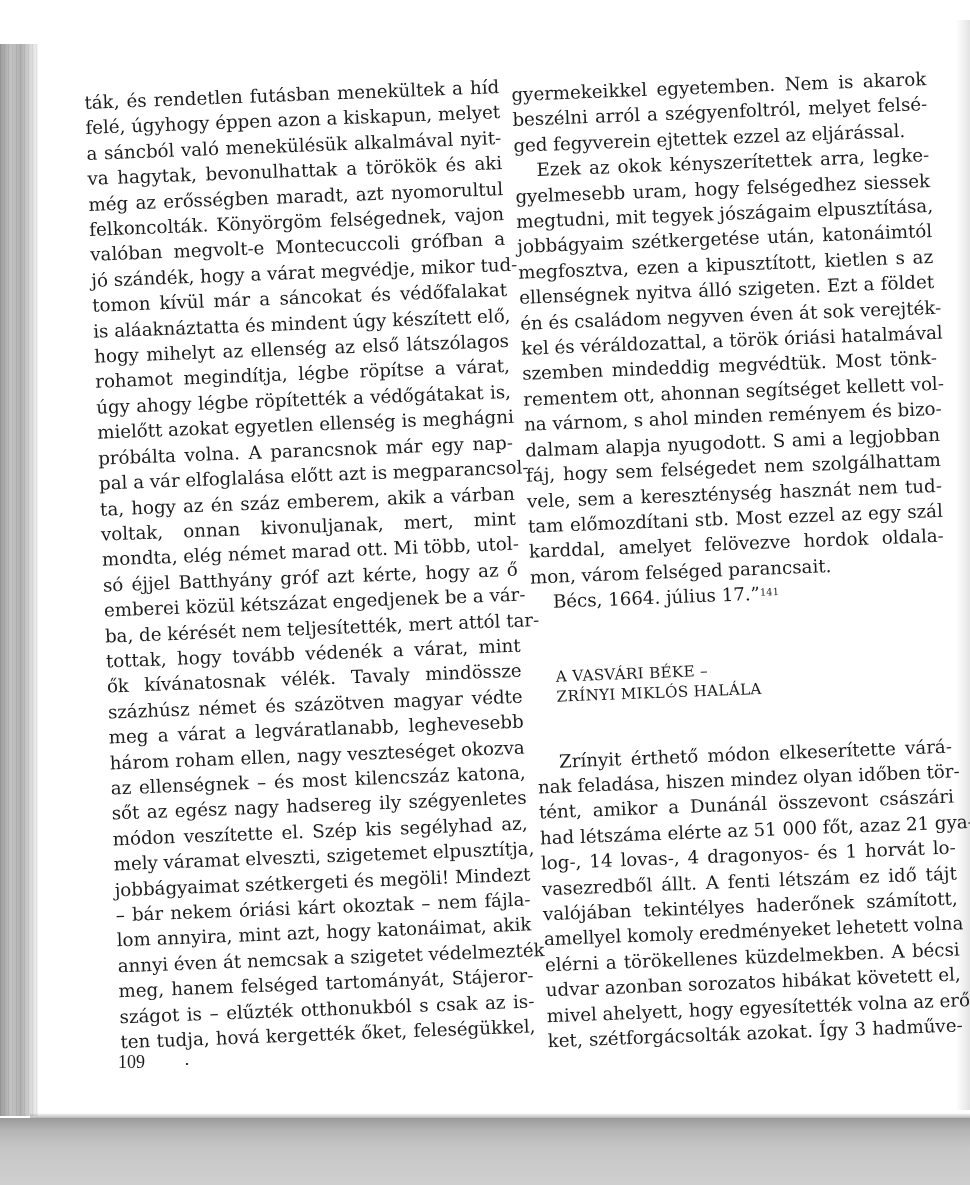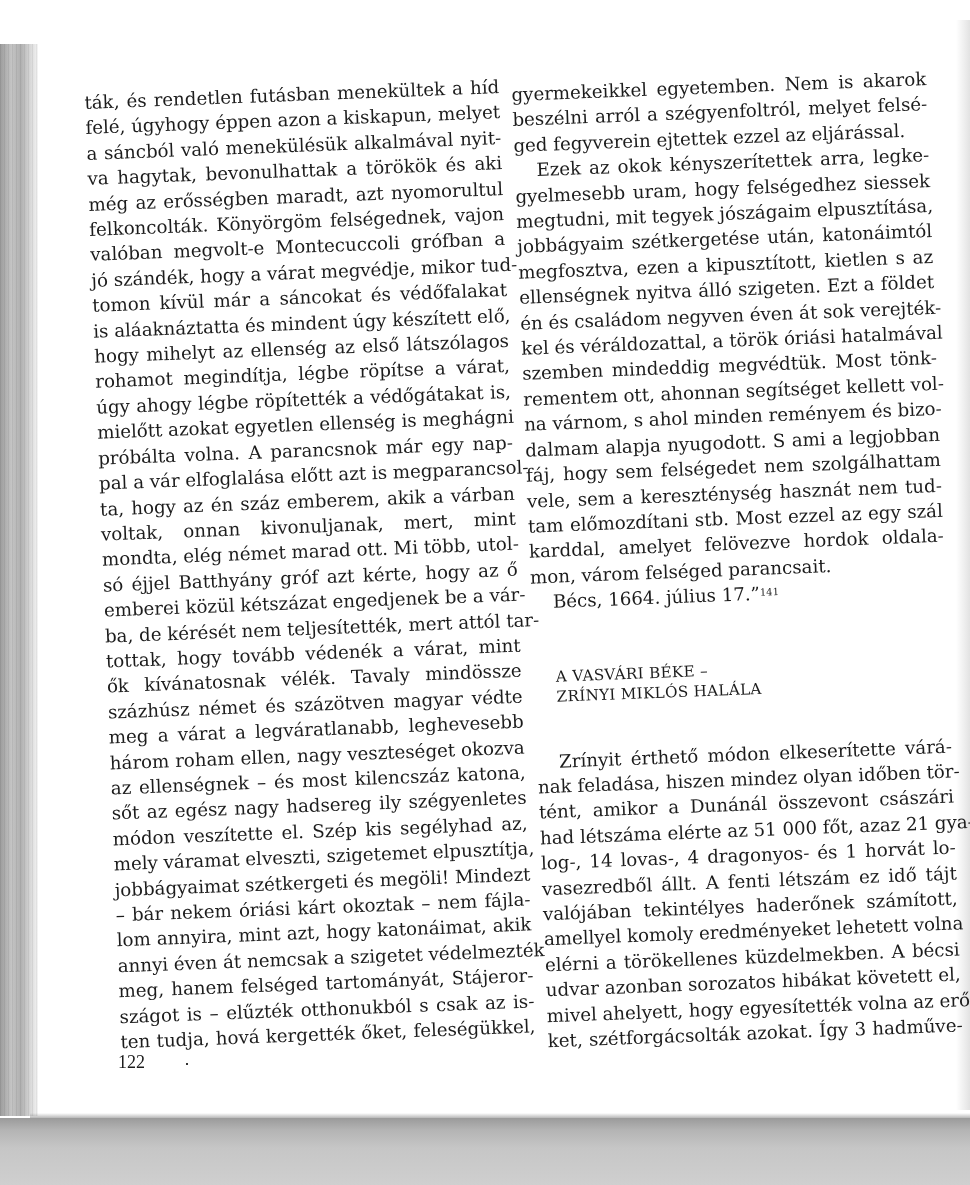--- a/index.html
+++ b/index.html
@@ -138,14 +138,14 @@
       <p class="line">vasezredből állt. A fenti létszám ez idő tájt</p>
       <p class="line">valójában tekintélyes haderőnek számított,</p>
       <p class="line">amellyel komoly eredményeket lehetett volna</p>
       <p class="line">elérni a törökellenes küzdelmekben. A bécsi</p>
       <p class="line">udvar azonban sorozatos hibákat követett el,</p>
       <p class="line">mivel ahelyett, hogy egyesítették volna az erő-</p>
       <p class="line">ket, szétforgácsolták azokat. Így 3 hadműve-</p>
     </div>
 </div>
 
-<div class="page-number">122</div>
+<div class="page-number">109</div>
 <div class="dot"></div>
 
 </body></html>

